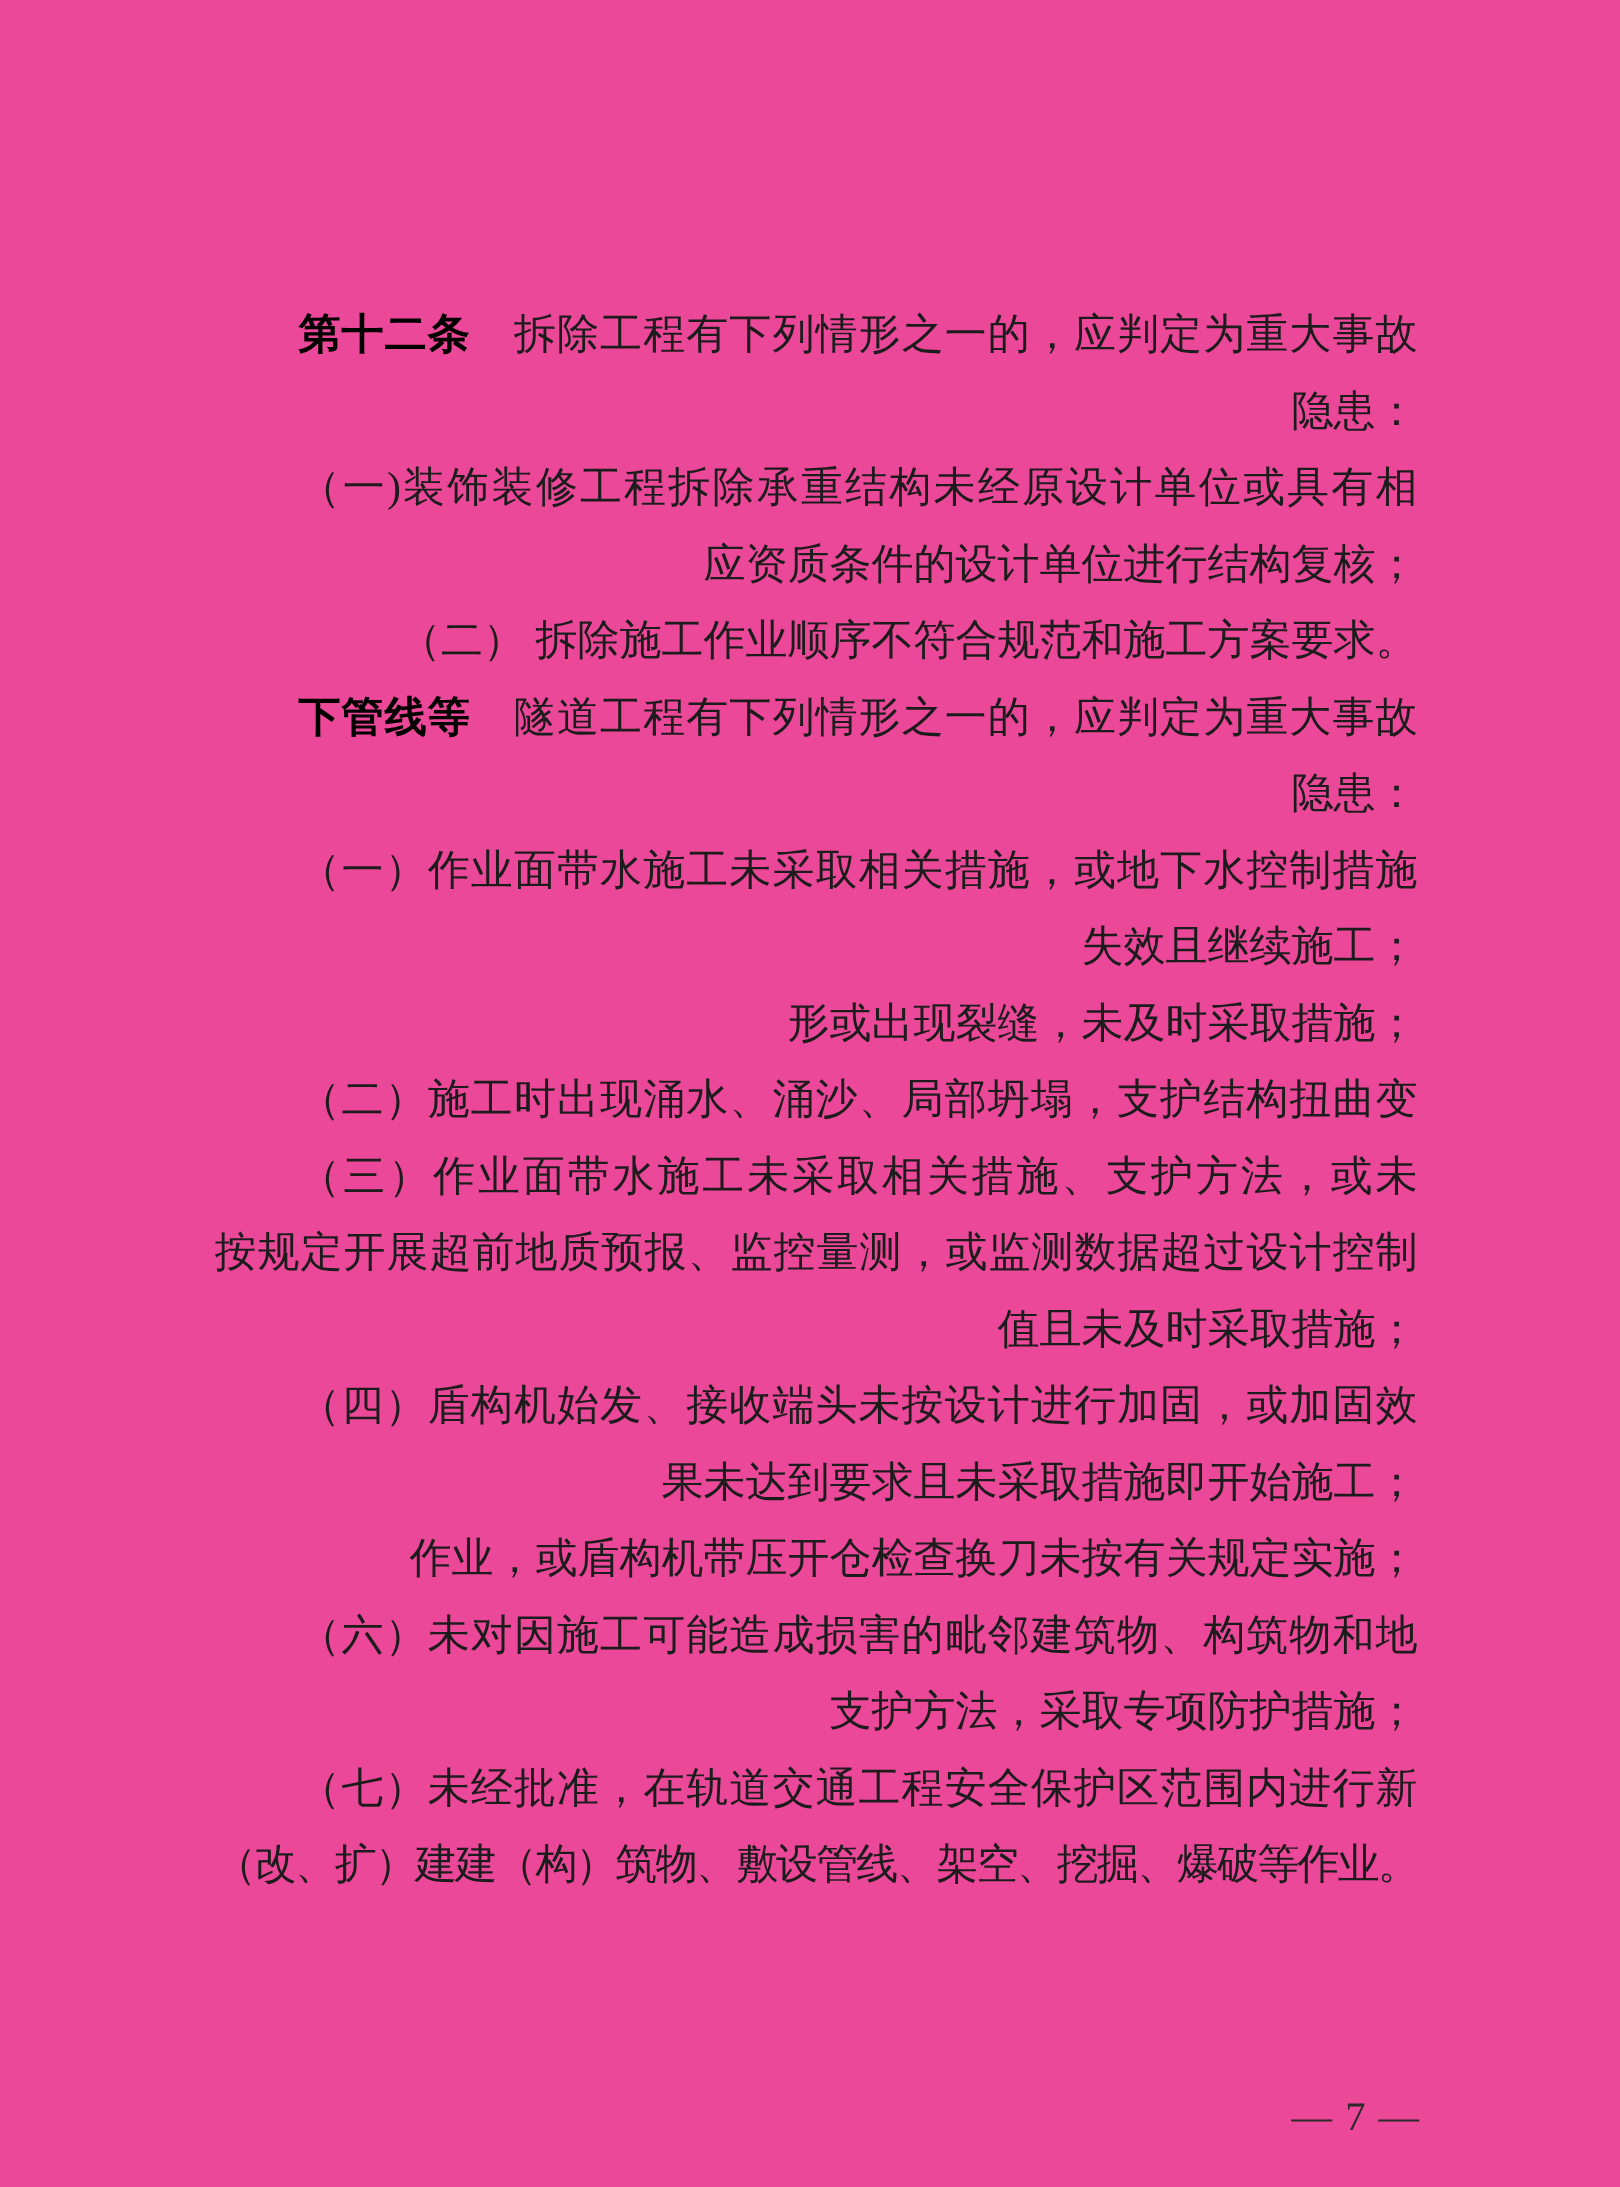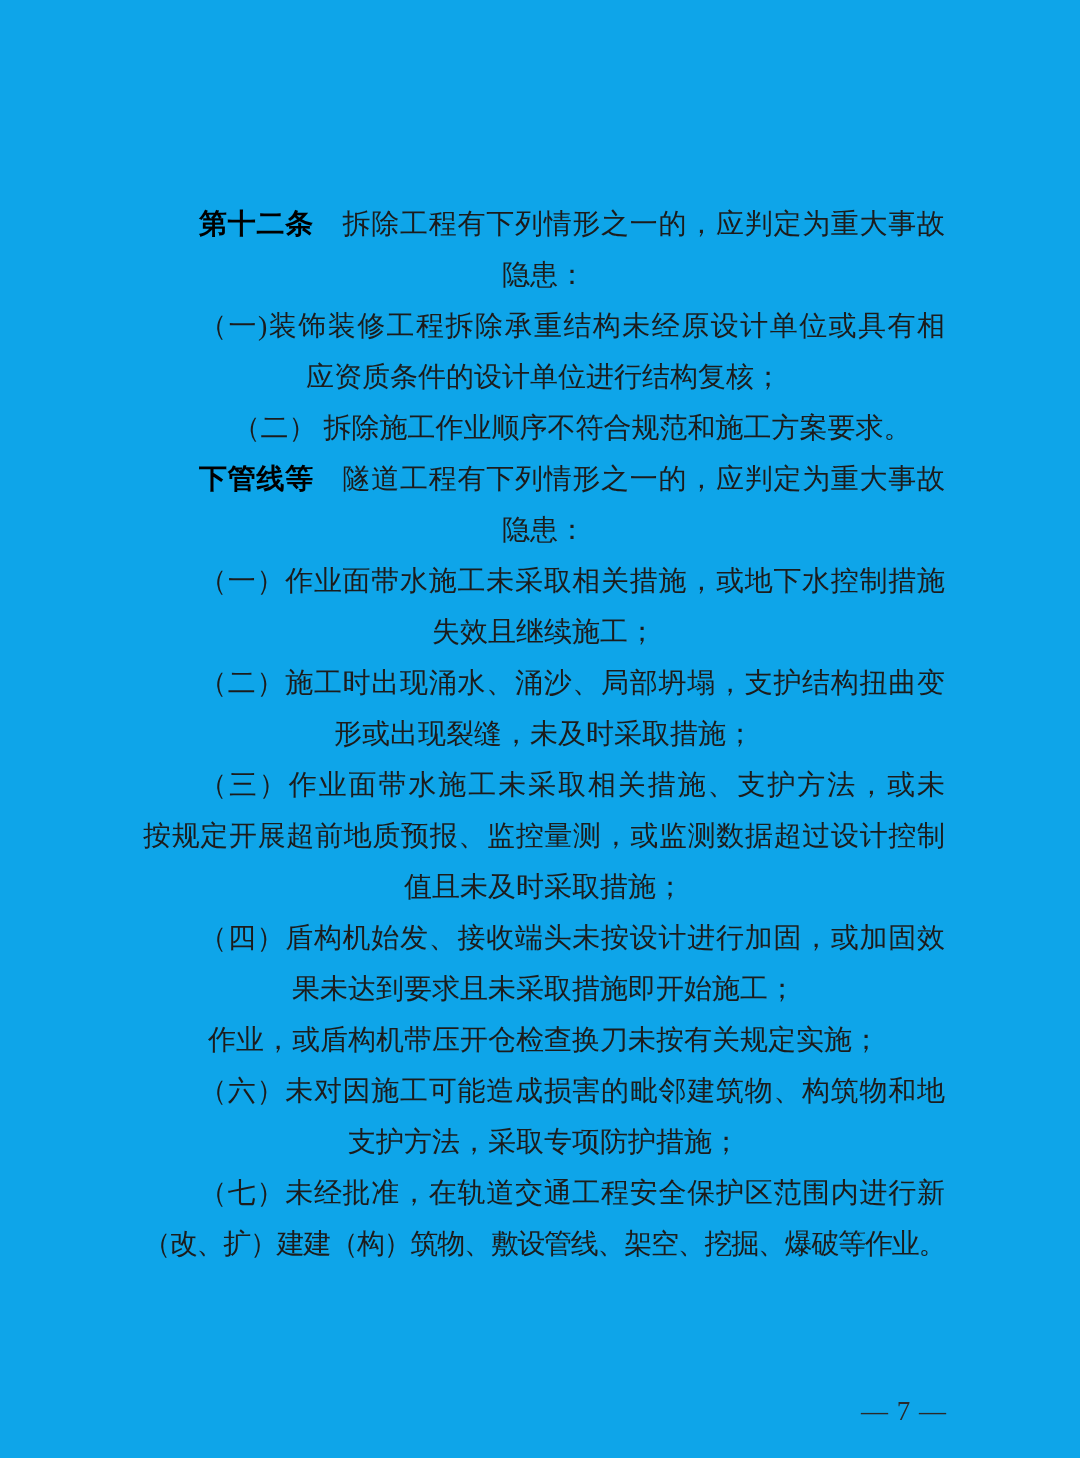--- a/index.html
+++ b/index.html
@@ -8,33 +8,33 @@
     position: relative;
     width: 1080px;
     height: 1458px;
     overflow: hidden;
     font-family: "Liberation Serif", "DejaVu Serif", serif;
     color: #1c1c1c;
   }
   .page {
     position: absolute;
     inset: 0;
-    background: #0ea5e9;
+    background: #ec4899;
   }
   .doc-body {
     position: absolute;
     left: 143px;
     top: 198px;
     width: 802px;
   }
   .line {
     font-size: 28px;
     line-height: 51px;
     height: 51px;
-    text-align: center;
+    text-align: right;
     white-space: nowrap;
   }
   .line.justify {
     white-space: normal;
     text-align: justify;
     text-align-last: justify;
   }
   .line.indent { padding-left: 56px; }
   .line.tight { letter-spacing: -1.5px; }
   .seg { color: #1c1c1c; }
@@ -59,22 +59,22 @@
   <main class="doc-body" id="doc-body">
       <div class="line indent justify"><span class="seg bold">第十二条</span><span class="seg">　拆除工程有下列情形之一的，应判定为重大事故</span></div>
       <div class="line"><span class="seg">隐患：</span></div>
       <div class="line indent justify"><span class="seg">（一)装饰装修工程拆除承重结构未经原设计单位或具有相</span></div>
       <div class="line"><span class="seg">应资质条件的设计单位进行结构复核；</span></div>
       <div class="line indent"><span class="seg">（二） 拆除施工作业顺序不符合规范和施工方案要求。</span></div>
       <div class="line indent justify"><span class="seg bold">下管线等</span><span class="seg">　隧道工程有下列情形之一的，应判定为重大事故</span></div>
       <div class="line"><span class="seg">隐患：</span></div>
       <div class="line indent justify"><span class="seg">（一）作业面带水施工未采取相关措施，或地下水控制措施</span></div>
       <div class="line"><span class="seg">失效且继续施工；</span></div>
+      <div class="line"><span class="seg">形或出现裂缝，未及时采取措施；</span></div>
       <div class="line indent justify"><span class="seg">（二）施工时出现涌水、涌沙、局部坍塌，支护结构扭曲变</span></div>
-      <div class="line"><span class="seg">形或出现裂缝，未及时采取措施；</span></div>
       <div class="line indent justify"><span class="seg">（三）作业面带水施工未采取相关措施、支护方法，或未</span></div>
       <div class="line justify"><span class="seg">按规定开展超前地质预报、监控量测，或监测数据超过设计控制</span></div>
       <div class="line"><span class="seg">值且未及时采取措施；</span></div>
       <div class="line indent justify"><span class="seg">（四）盾构机始发、接收端头未按设计进行加固，或加固效</span></div>
       <div class="line"><span class="seg">果未达到要求且未采取措施即开始施工；</span></div>
       <div class="line"><span class="seg">作业，或盾构机带压开仓检查换刀未按有关规定实施；</span></div>
       <div class="line indent justify"><span class="seg">（六）未对因施工可能造成损害的毗邻建筑物、构筑物和地</span></div>
       <div class="line"><span class="seg">支护方法，采取专项防护措施；</span></div>
       <div class="line indent justify"><span class="seg">（七）未经批准，在轨道交通工程安全保护区范围内进行新</span></div>
       <div class="line justify tight"><span class="seg">（改、扩）建建（构）筑物、敷设管线、架空、挖掘、爆破等作业。</span></div>

